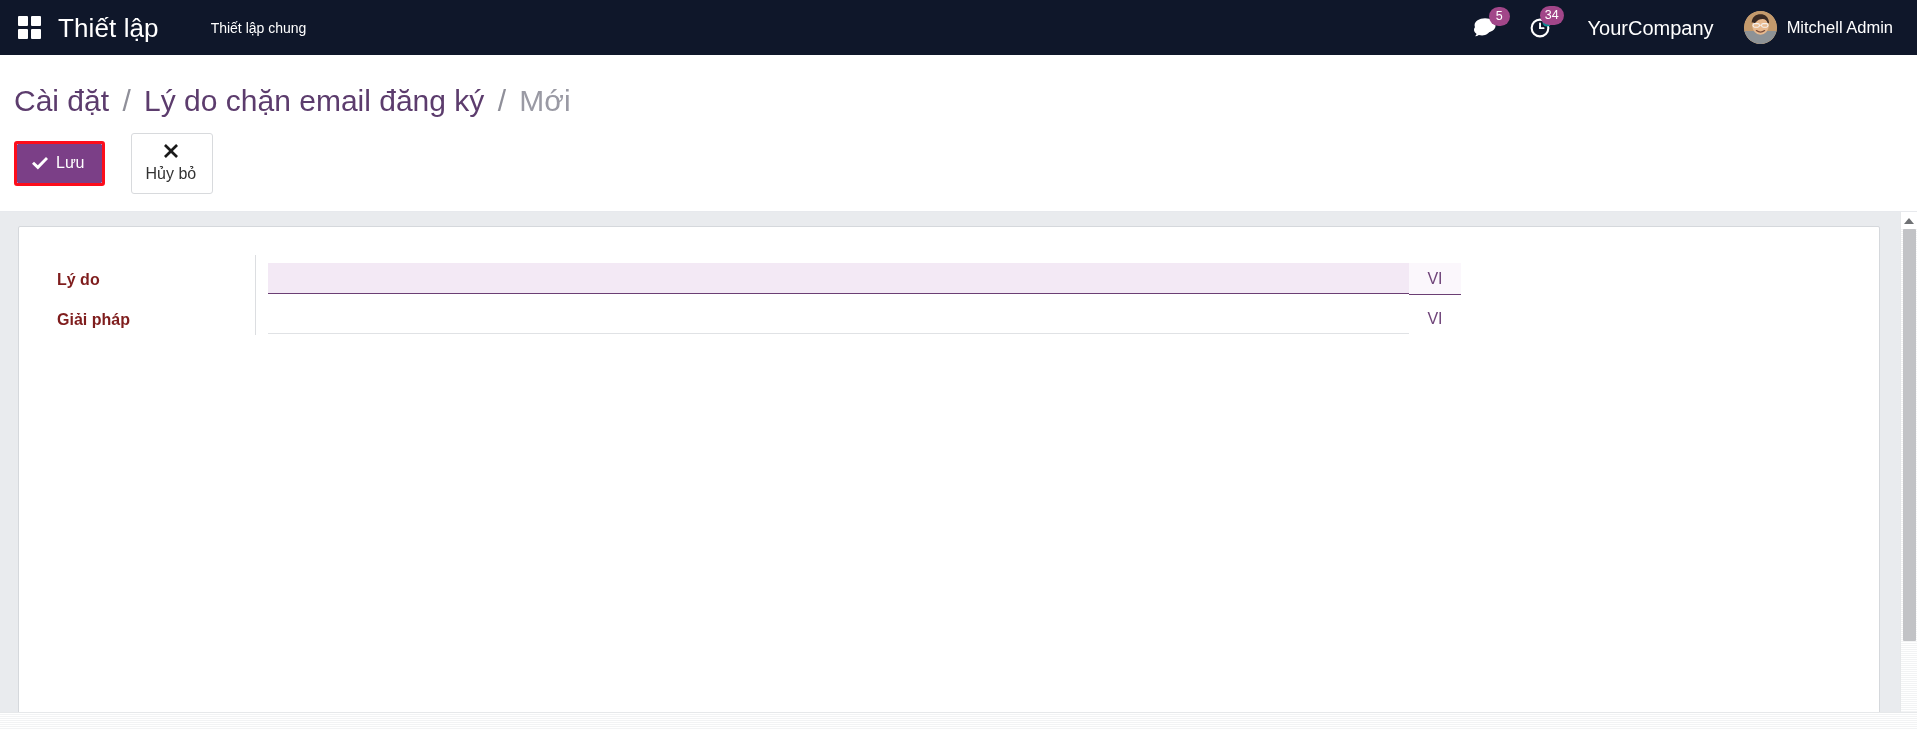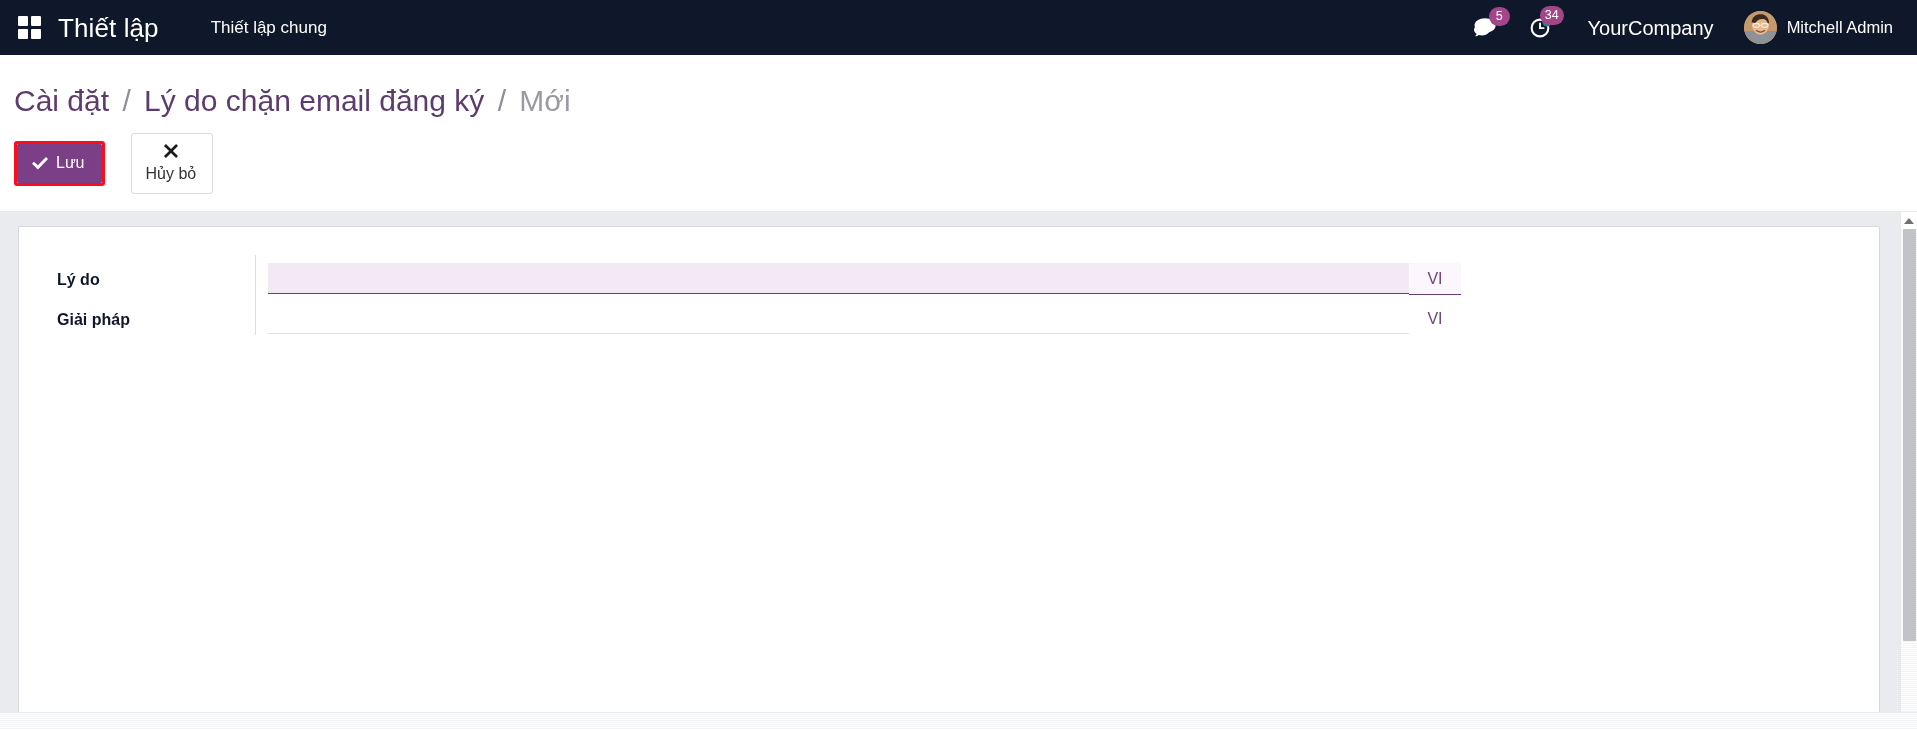--- a/index.html
+++ b/index.html
@@ -44,21 +44,21 @@
     letter-spacing: .1px;
     color: #ffffff;
     margin-left: 8px;
     margin-right: 34px;
     cursor: pointer;
     line-height: 1;
   }
 
   .nav-links { display: flex; align-items: center; gap: 0; }
   .nav-link {
-    font-size: 17px;
+    font-size: 14px;
     color: #ffffff;
     padding: 17px 18px;
     cursor: pointer;
     line-height: 1;
   }
 
   .nav-right {
     margin-left: auto;
     display: flex;
     align-items: center;
@@ -199,21 +199,21 @@
     display: flex;
     align-items: flex-start;
     min-height: 40px;
   }
   .field-label {
     width: 236px;
     flex: 0 0 236px;
     padding: 16px 0 0 38px;
     font-size: 16px;
     font-weight: bold;
-    color: #0f172a;
+    color: #7f1d1d;
     line-height: 1.1;
     white-space: nowrap;
   }
   .field-cell {
     flex: 1 1 auto;
     border-left: 1px solid #dcdee1;
     padding: 8px 12px 0 12px;
     display: flex;
     align-items: flex-start;
     min-height: 40px;

